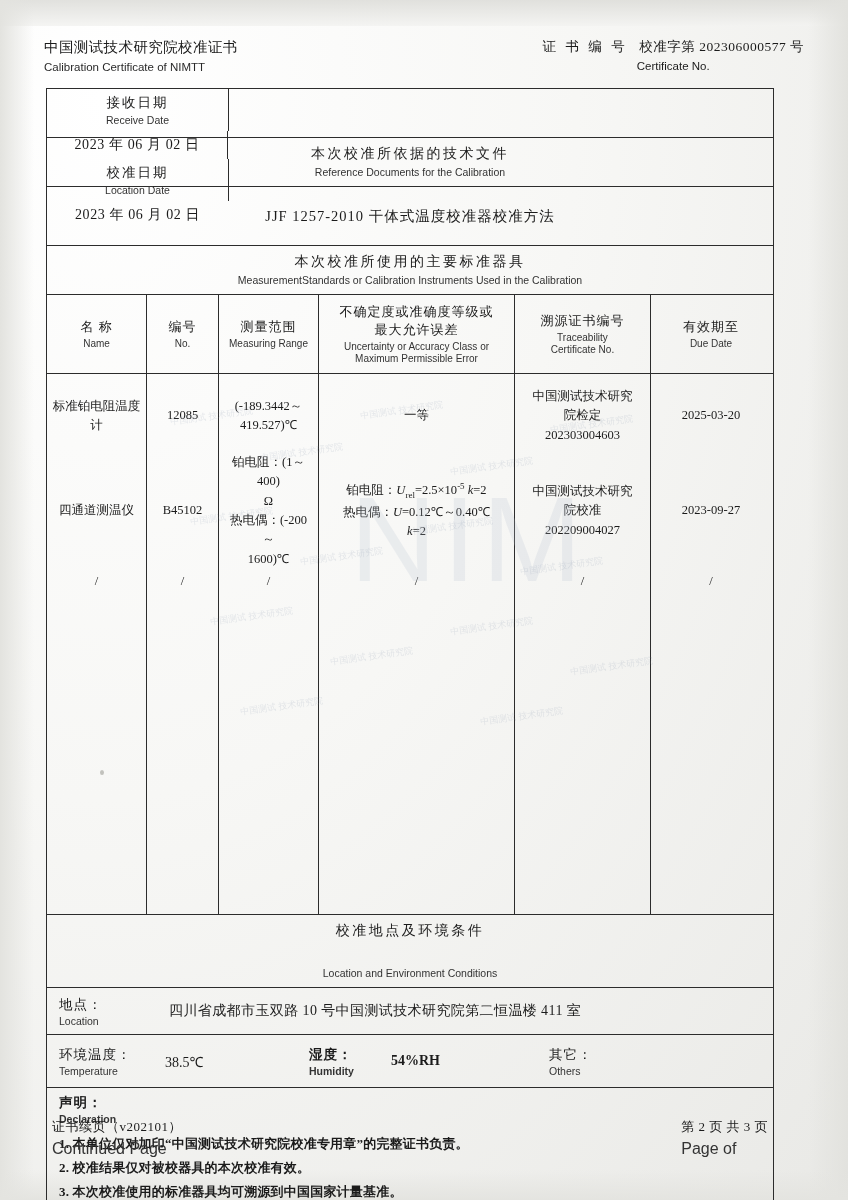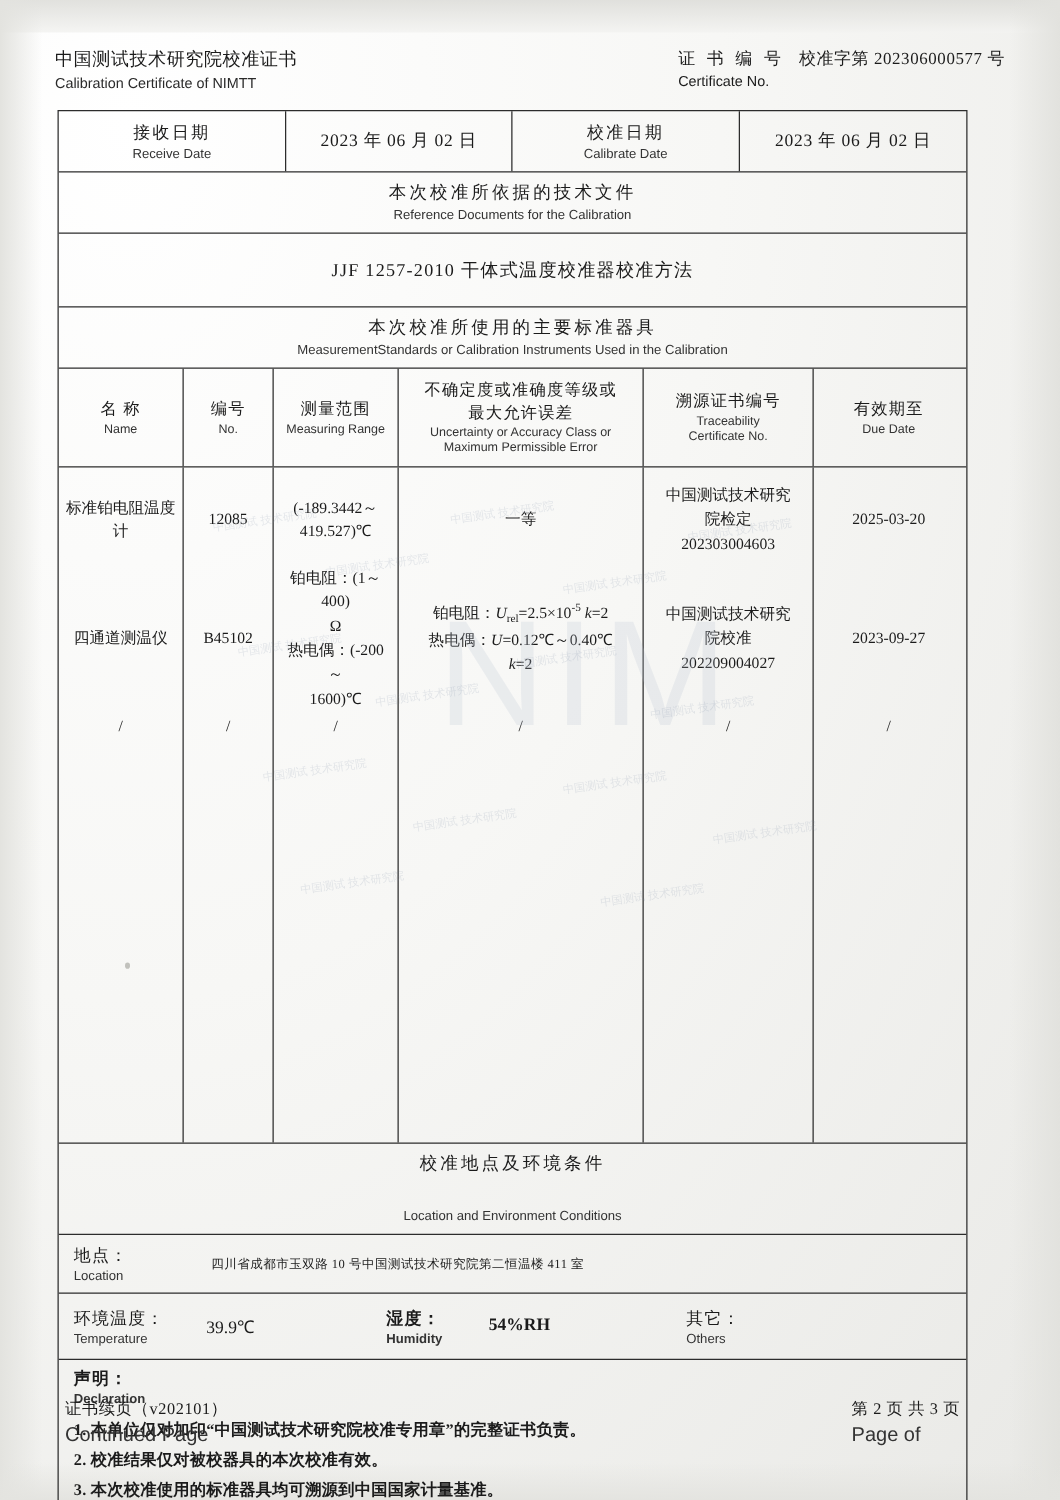--- a/index.html
+++ b/index.html
@@ -22,21 +22,21 @@
   .shade-right{position:absolute;right:0;top:0;width:40px;height:100%;background:linear-gradient(270deg,#e2e2de,rgba(255,255,255,0));}
   .shade-bottom{position:absolute;left:0;bottom:0;width:100%;height:30px;background:linear-gradient(0deg,#e4e4e0,rgba(255,255,255,0));}
 
   .page{position:absolute;left:0;top:0;width:848px;height:1200px;}
 
   
   .hdr{position:absolute;left:44px;top:38px;width:760px;}
   .hdr-row{display:flex;justify-content:space-between;align-items:flex-start;}
   .hdr-left .cn{font-size:14.5px;letter-spacing:.4px;}
   .hdr-left .en{font-size:11.5px;font-family:"Liberation Sans",sans-serif;color:#2a2a2a;margin-top:4px;}
-  .hdr-right{text-align:left;}
+  .hdr-right{text-align:center;}
   .hdr-right .cn{font-size:13.5px;letter-spacing:.5px;}
   .hdr-right .en{font-size:11.5px;font-family:"Liberation Sans",sans-serif;margin-top:4px;}
   .hdr-right .cn .label{letter-spacing:3px;}
 
   
   .tbl{position:absolute;left:46px;top:88px;width:726px;border:1.1px solid #2c2c2c;}
   .row{display:flex;border-bottom:1.1px solid #2c2c2c;}
   .row:last-child{border-bottom:none;}
   .cell{box-sizing:border-box;padding:5px 6px;border-right:1.1px solid #2c2c2c;}
   .cell:last-child{border-right:none;}
@@ -73,21 +73,21 @@
   .sub{vertical-align:sub;font-size:9px;}
   .sup{vertical-align:super;font-size:9px;}
   em.it{font-style:italic;}
 
   
   .loc-band{display:flex;flex-direction:column;align-items:center;justify-content:center;padding:7px 0 8px;}
   .loc-row{display:flex;align-items:center;min-height:46px;}
   .lbl2{display:flex;flex-direction:column;justify-content:center;padding-left:12px;min-width:96px;}
   .lbl2 .cn{font-size:13.5px;letter-spacing:1px;}
   .lbl2 .en{font-size:10.5px;font-family:"Liberation Sans",sans-serif;color:#333;margin-top:1px;}
-  .locval{font-size:10px;letter-spacing:.4px;padding-left:14px;}
+  .locval{font-size:14px;letter-spacing:.4px;padding-left:14px;}
 
   .env-row{display:flex;align-items:center;min-height:52px;}
   .env-item{display:flex;align-items:center;}
   .env-val{font-size:14px;padding-left:10px;}
 
   .decl{padding:6px 12px 10px 12px;font-weight:bold;}
   .decl .cn{font-size:13.5px;letter-spacing:1px;}
   .decl .en{font-size:10.5px;font-family:"Liberation Sans",sans-serif;color:#333;margin-top:1px;}
   .decl ol{margin:7px 0 0 0;padding:0;list-style:none;}
   .decl li{font-size:13px;line-height:1.85;letter-spacing:.2px;}
@@ -127,29 +127,29 @@
           <span class="label">证 书 编 号</span>
           &nbsp;&nbsp;<span>校准字第 202306000577 号</span>
         </div>
         <div class="en">Certificate No.</div>
       </div>
     </div>
   </div>
 
   <div class="tbl">
 
-    <div class="row" style="height:48px;">
+    <div class="row" style="height:48px;flex-direction:column;">
       <div class="cell c-label" style="width:182px;">
         <div class="lab-cn">接收日期</div>
         <div class="lab-en">Receive Date</div>
       </div>
       <div class="cell val" style="width:181px;">2023 年 06 月 02 日</div>
       <div class="cell c-label" style="width:182px;">
         <div class="lab-cn">校准日期</div>
-        <div class="lab-en">Calibrate Date</div>
+        <div class="lab-en">Location Date</div>
       </div>
       <div class="cell val" style="width:181px;">2023 年 06 月 02 日</div>
     </div>
 
     <div class="row">
       <div class="cell band" style="width:726px;">
         <div class="cn">本次校准所依据的技术文件</div>
         <div class="en">Reference Documents for the Calibration</div>
       </div>
     </div>
@@ -269,21 +269,21 @@
     </div>
 
     <div class="row">
       <div class="cell" style="width:726px;border-right:none;padding:0;">
         <div class="env-row">
           <div class="env-item" style="width:250px;">
             <div class="lbl2">
               <div class="cn">环境温度：</div>
               <div class="en">Temperature</div>
             </div>
-            <div class="env-val">39.9℃</div>
+            <div class="env-val">38.5℃</div>
           </div>
           <div class="env-item" style="width:240px;font-weight:bold;">
             <div class="lbl2" style="min-width:72px;">
               <div class="cn">湿度：</div>
               <div class="en">Humidity</div>
             </div>
             <div class="env-val">54%RH</div>
           </div>
           <div class="env-item" style="width:200px;">
             <div class="lbl2" style="min-width:60px;">

